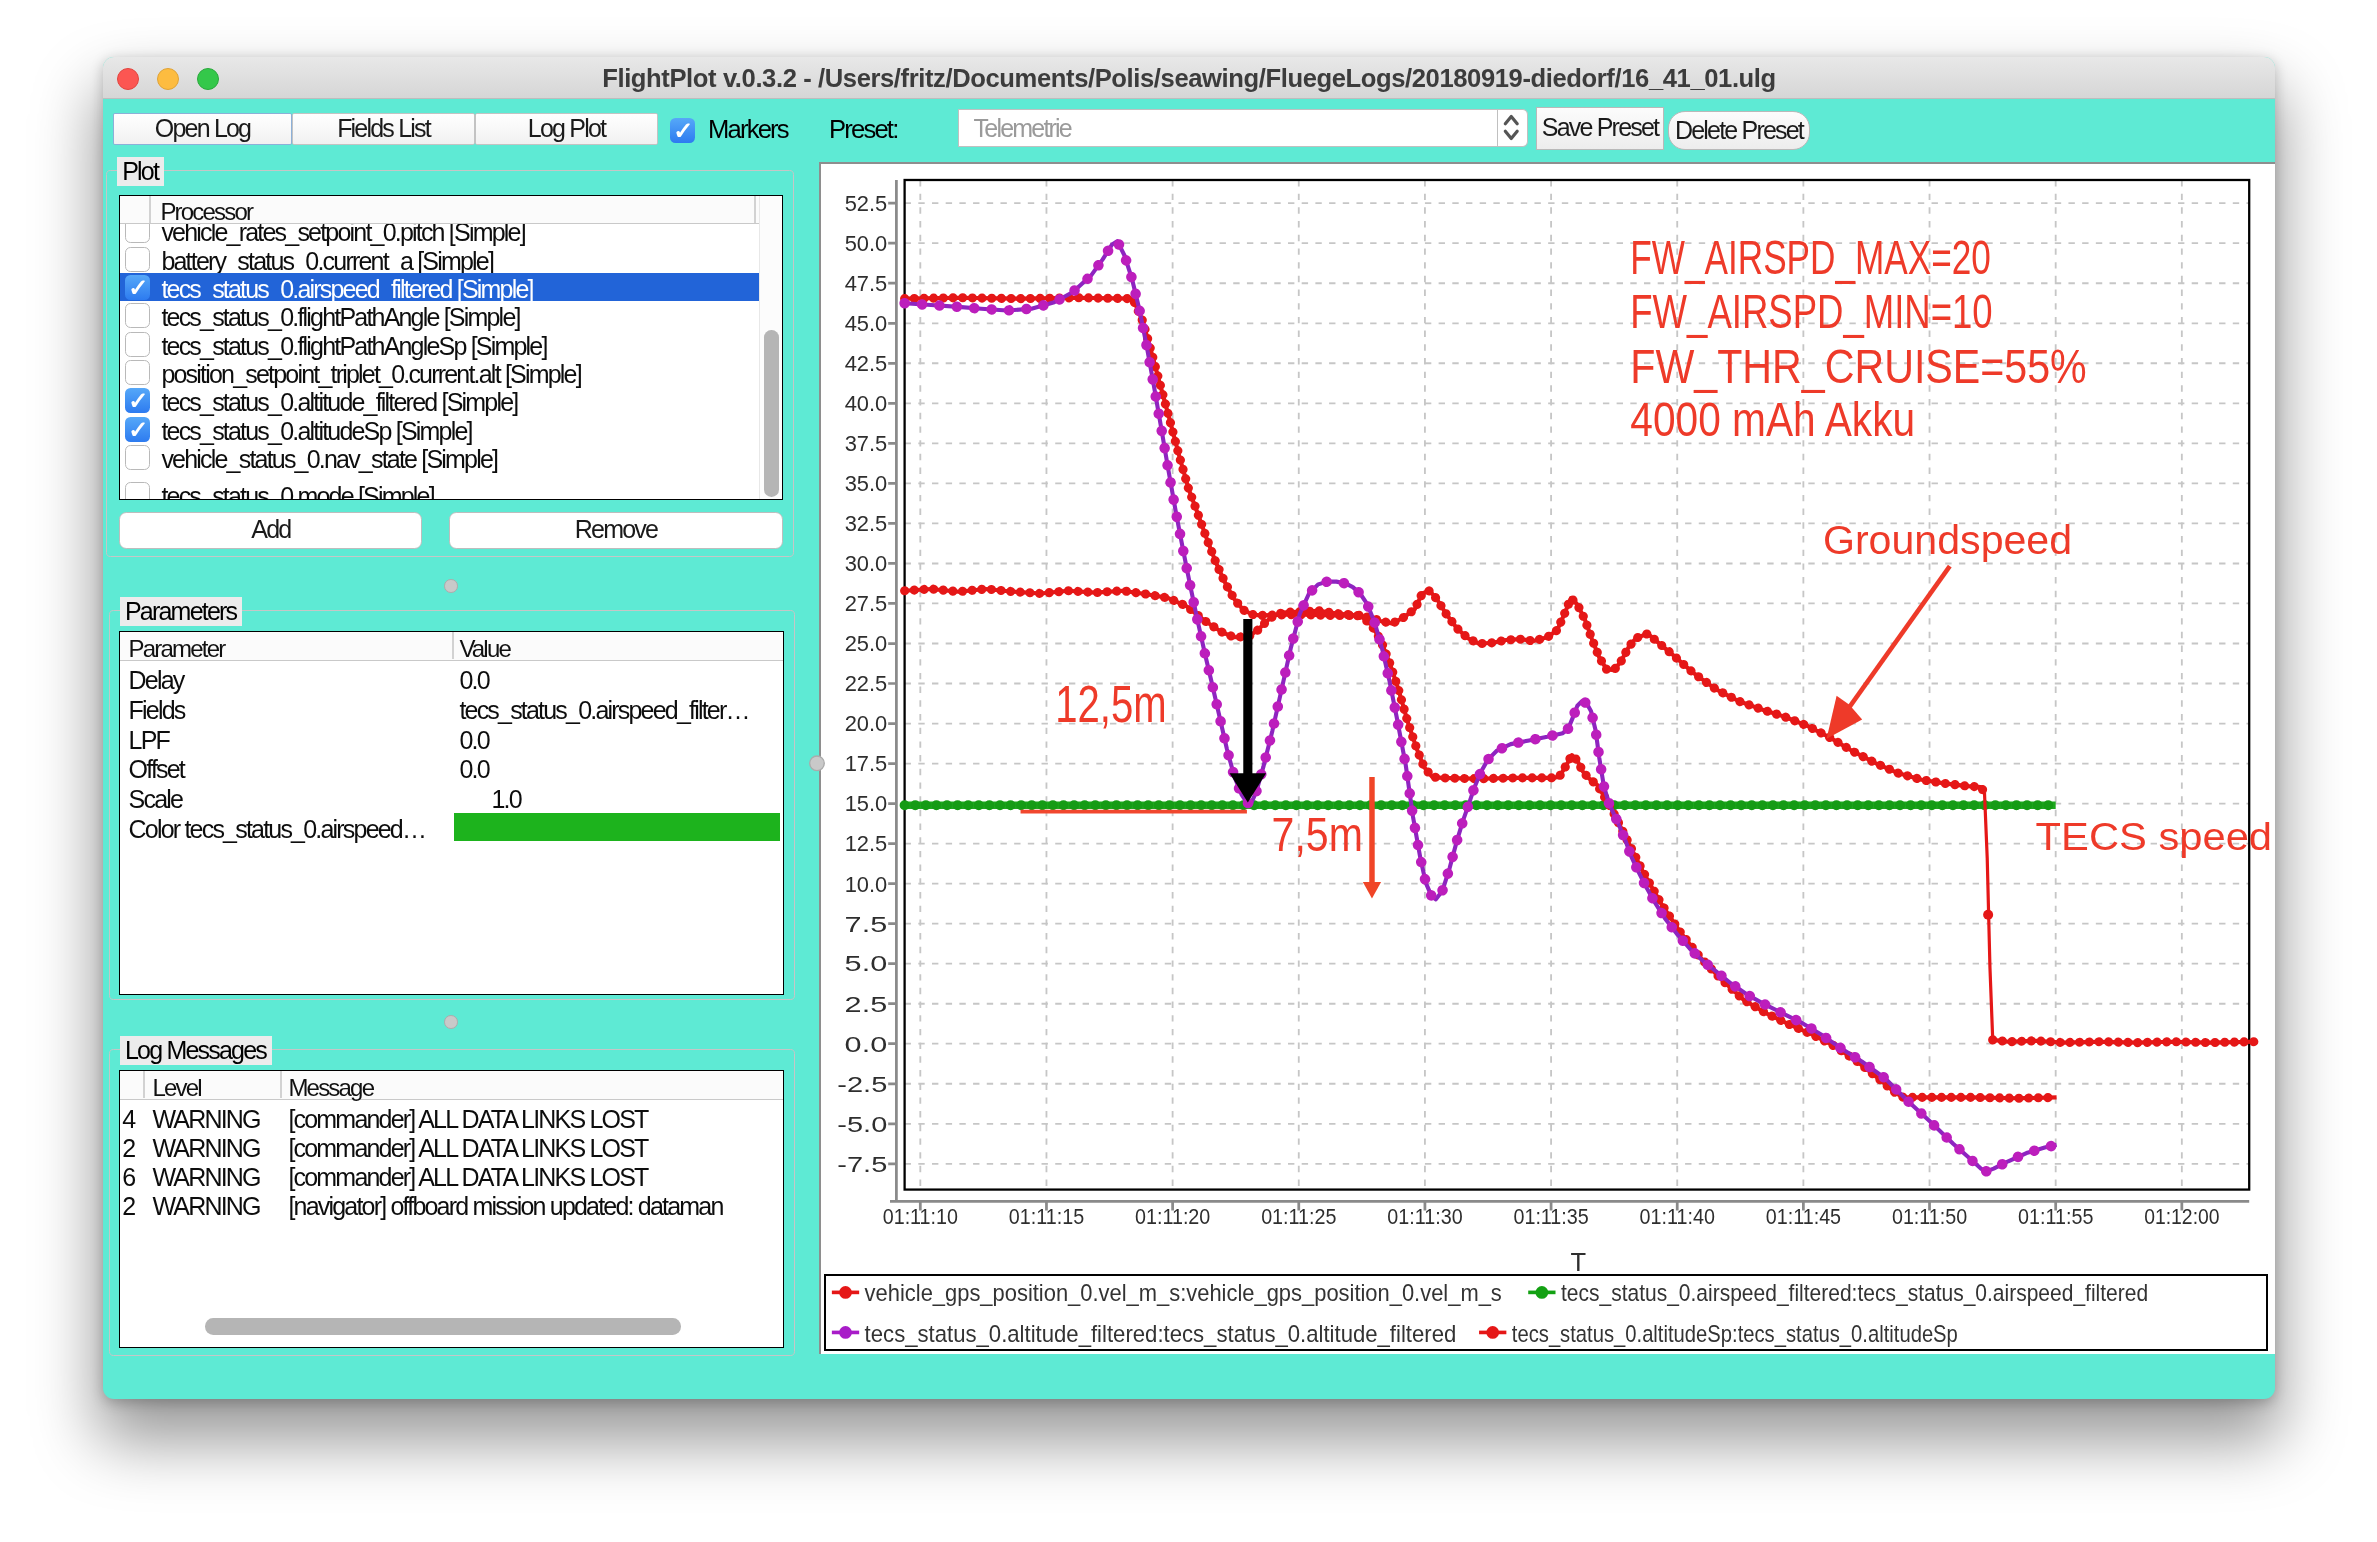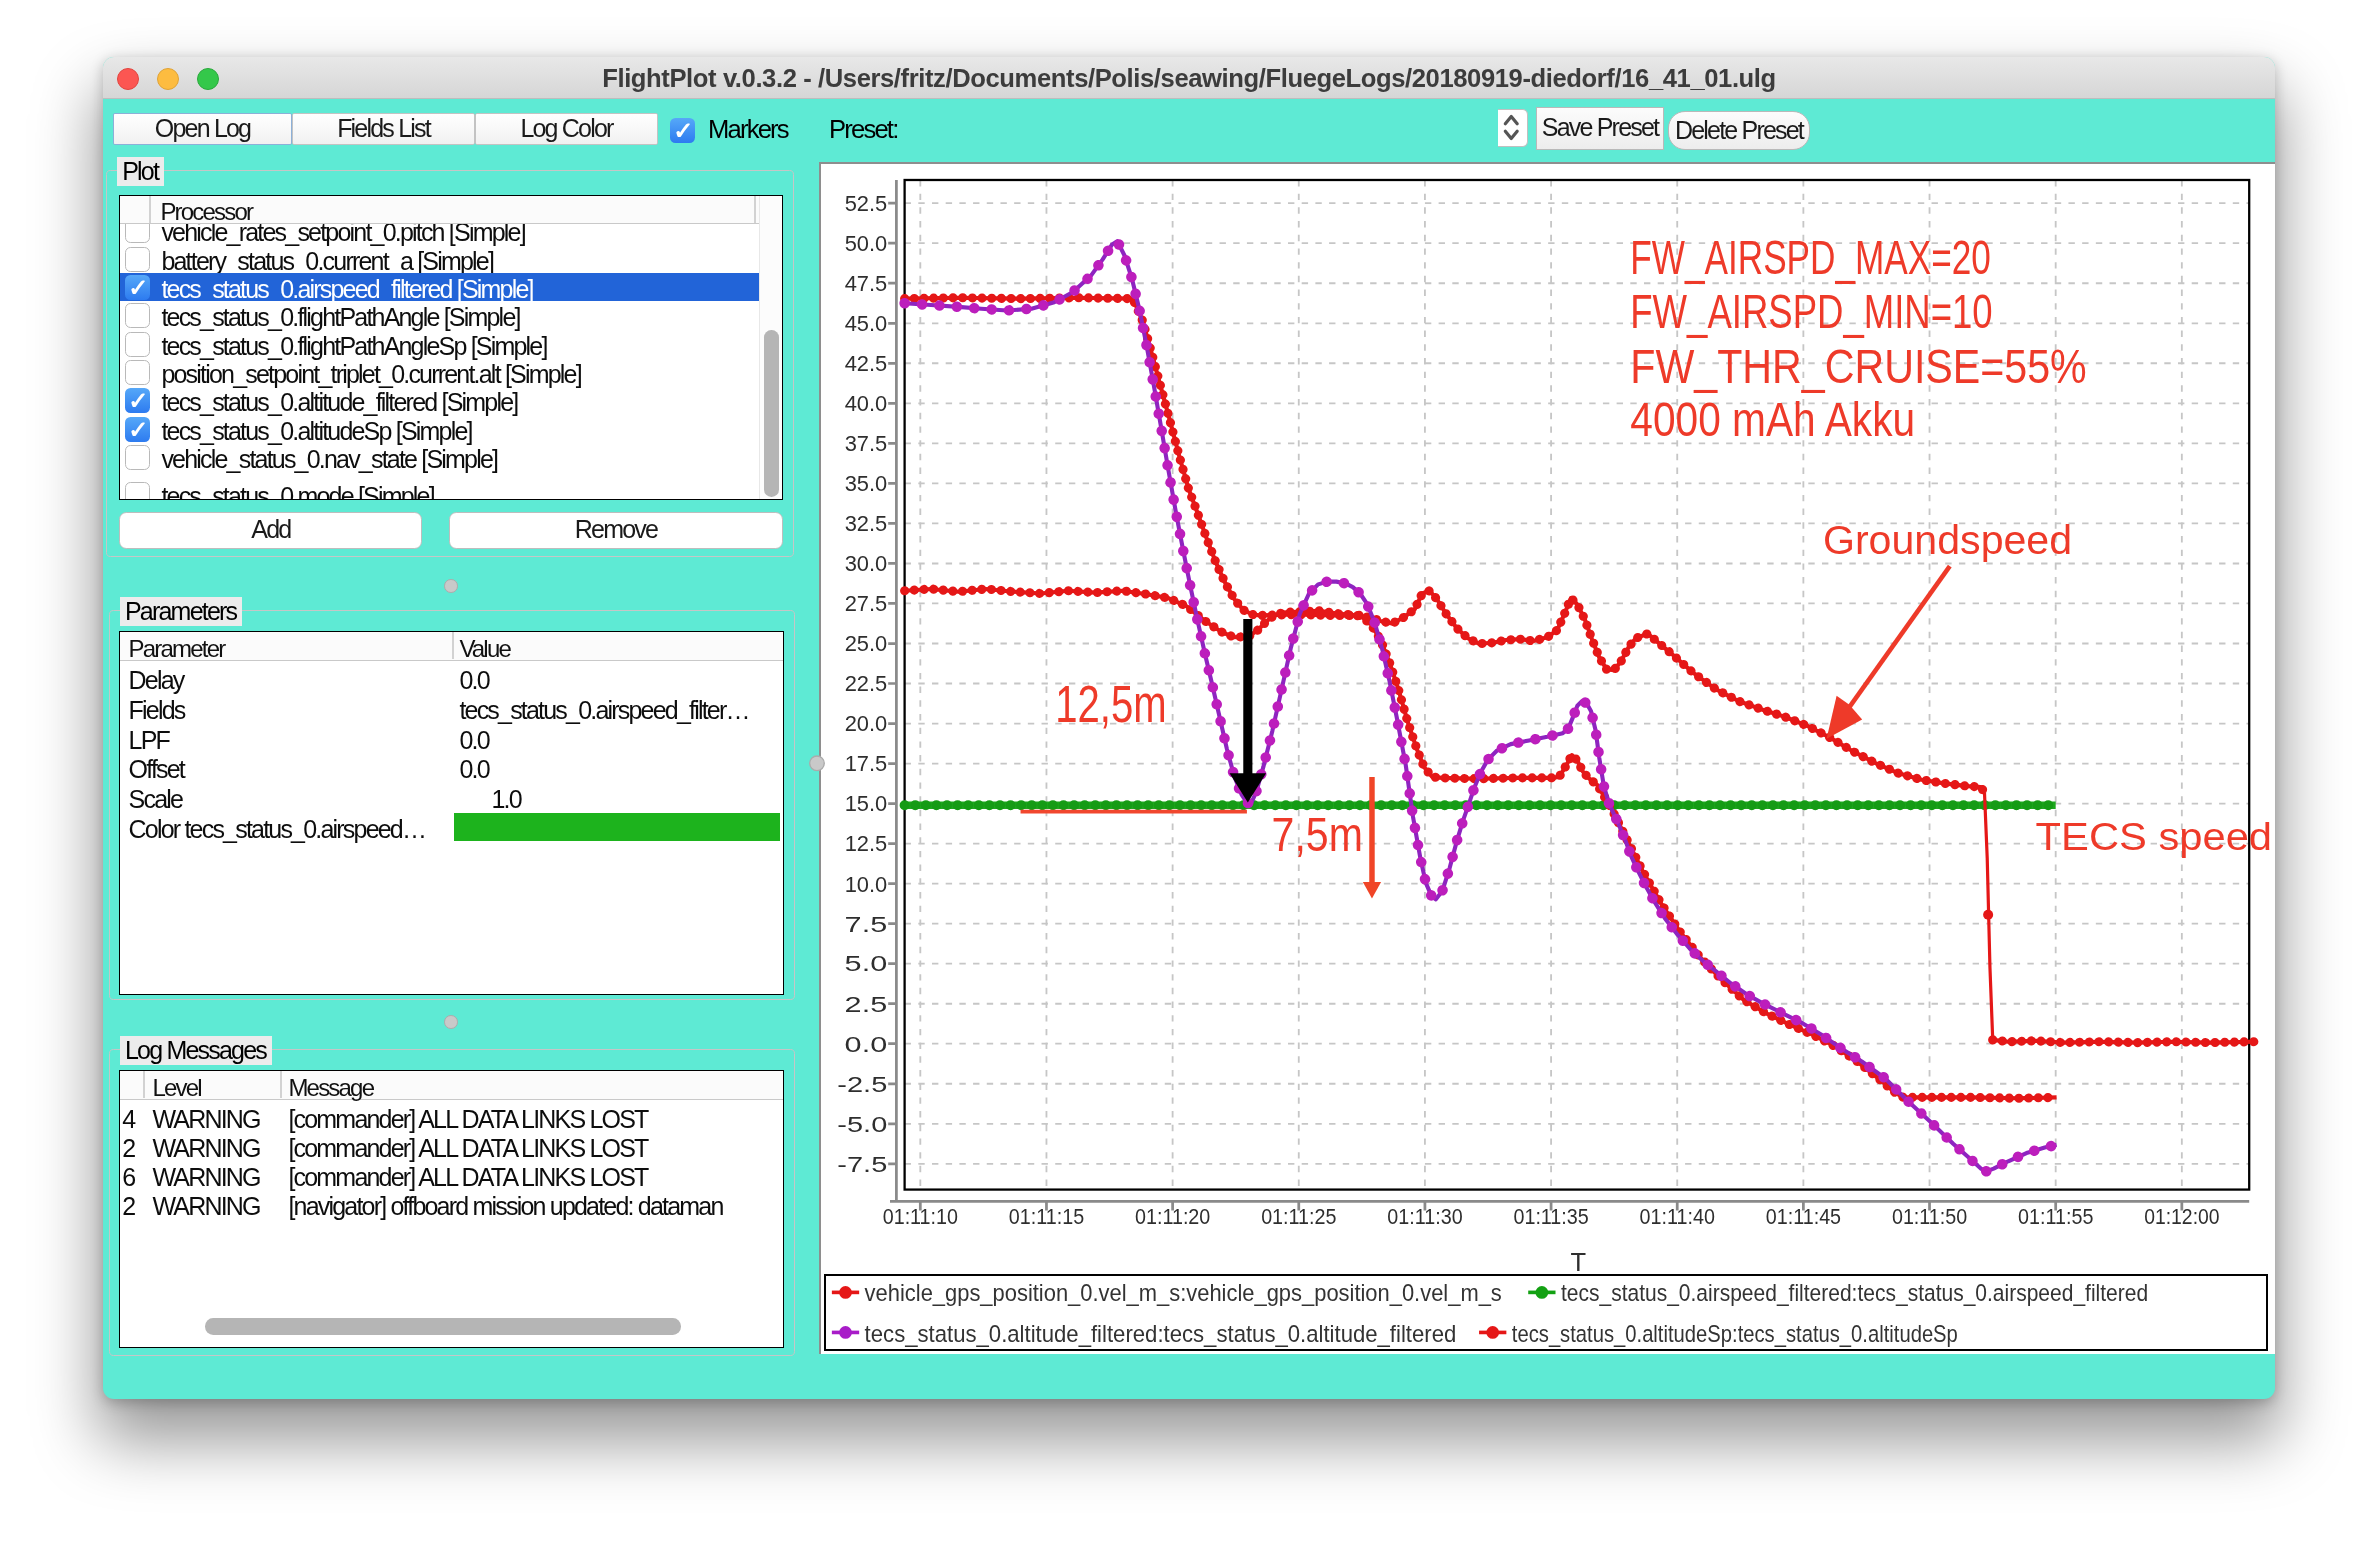--- a/index.html
+++ b/index.html
@@ -22,24 +22,25 @@
 <div id="win">
   <div id="titlebar">
       <div id="title">FlightPlot v.0.3.2 - /Users/fritz/Documents/Polis/seawing/FluegeLogs/20180919-diedorf/16_41_01.ulg</div>
     <div class="tl" style="left:13.7px;background:#fc5652;border:0.9px solid #e2453f;"></div>
     <div class="tl" style="left:54px;background:#fdbc40;border:0.9px solid #e0a336;"></div>
     <div class="tl" style="left:94px;background:#34c84a;border:0.9px solid #2aa93c;"></div>
   </div>
 
   <div class="btn" style="left:10px;top:56px;width:179px;height:32px;line-height:29px;border-color:#8cb0d8;border-radius:1.8px;">Open Log</div>
   <div class="btn" style="left:189px;top:56px;width:183px;height:32px;line-height:29px;border-radius:1.8px;">Fields List</div>
-  <div class="btn" style="left:372px;top:56px;width:183px;height:32px;line-height:29px;border-radius:1.8px;">Log Color</div>
+  <div class="btn" style="left:372px;top:56px;width:183px;height:32px;line-height:29px;border-radius:1.8px;">Log Plot</div>
   <div class="cb on" style="left:567px;top:61px;">✓</div>
   <div class="abs" style="left:605px;top:58px;font-size:25.6px;color:#000;">Markers</div>
   <div class="abs" style="left:726px;top:58px;font-size:25.6px;color:#000;">Preset:</div>
+  <div class="abs" style="left:855px;top:52px;width:540px;height:38px;background:#fff;border:1.8px solid #c0c0c0;font-size:25px;color:#9a9a9a;line-height:36px;padding-left:14.6px;">Telemetrie</div>
   <div class="abs" style="left:1395px;top:52px;width:30px;height:38px;background:#fff;border:1.8px solid #c0c0c0;border-left:none;border-radius:0 5.5px 5.5px 0;">
     <svg width="26.5" height="35" viewBox="0 0 29 38">
         <path d="M8 15 L14.5 7 L21 15 M8 23 L14.5 31 L21 23" stroke="#555" stroke-width="3.5" fill="none" stroke-linecap="round" stroke-linejoin="round"></path>
       </svg>
   </div>
   <div class="btn" style="left:1433px;top:50px;width:128px;height:43px;line-height:39px;background:linear-gradient(#fcfcfc,#ededed);border-color:#b9b9b9;">Save Preset</div>
   <div class="btn" style="left:1565px;top:54px;width:142px;height:39px;line-height:36px;background:linear-gradient(#fcfcfc,#ededed);border-color:#b9b9b9;border-radius:17px;">Delete Preset</div>
 
   <div class="abs" style="left:716px;top:105px;width:1456px;height:1192px;background:#fff;border-top:2.7px solid #8e8e8e;border-left:2.7px solid #8e8e8e;"></div>
 

